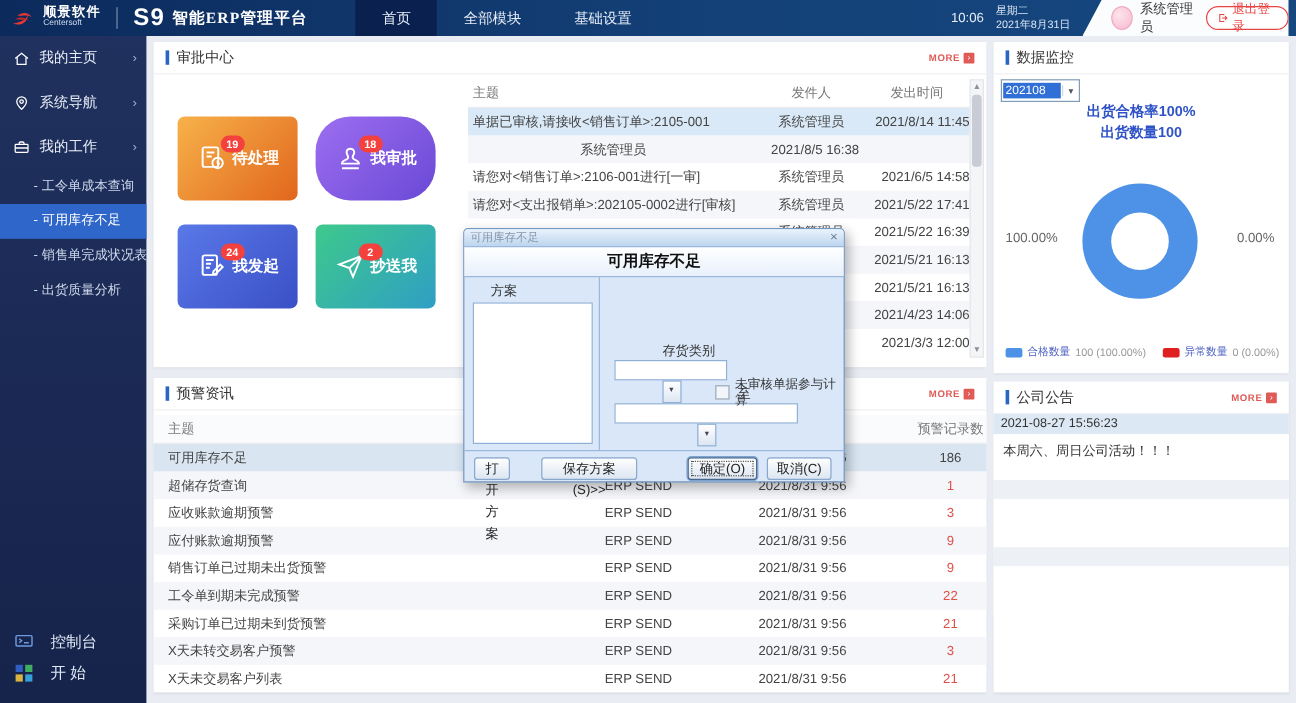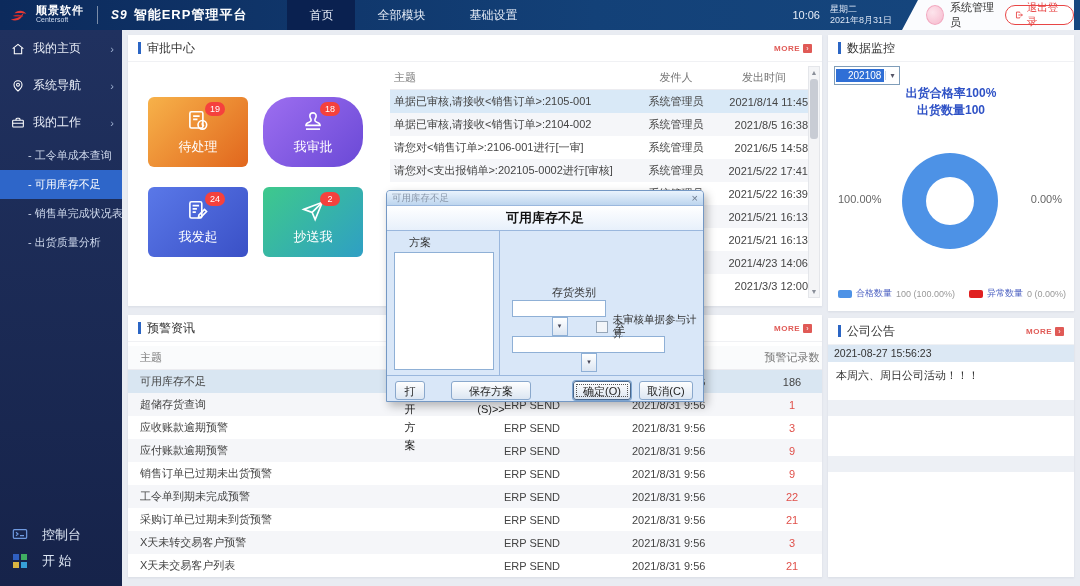--- a/index.html
+++ b/index.html
@@ -6,22 +6,22 @@
     font-family:"Liberation Sans","DejaVu Sans",sans-serif;background:#e9ecf2;}
   
   #topbar{position:absolute;left:0;top:0;width:1080px;height:30px;
     background:linear-gradient(90deg,#0c2a5c,#134178 55%,#16477f);display:flex;align-items:center;z-index:60;}
   .brand{display:flex;align-items:center;gap:6px;padding-left:8px;}
   .logo-swirl{width:22px;height:22px;}
   .brand-txt{line-height:10px;color:#fff;}
   .brand-name{font-size:11px;font-weight:bold;letter-spacing:1px;}
   .brand-sub{font-size:7px;color:#cfdcf0;}
   .brand-div{width:1px;height:18px;background:rgba(255,255,255,.45);margin:0 7px;}
-  .s9{font-size:12px;font-weight:bold;color:#fff;font-style:italic;letter-spacing:1px;}
-  .product{font-size:13px;font-weight:bold;color:#fff;letter-spacing:1px;}
+  .s9{font-size:20px;font-weight:bold;color:#fff;letter-spacing:1px;}
+  .product{font-size:13px;font-weight:bold;color:#fff;letter-spacing:1px;font-family:Liberation Serif, serif;}
   #topnav{display:flex;margin-left:40px;height:30px;}
   .nav-item{padding:0 22px;line-height:30px;font-size:12px;color:#e8eef8;cursor:pointer;}
   .nav-item.active{background:#0a2150;}
   .top-right{margin-left:auto;display:flex;align-items:center;gap:10px;color:#e6edf8;padding-right:6px;}
   .top-time{font-size:11px;}
   .top-date{font-size:9px;line-height:11px;color:#dbe5f4;}
   .wedge{width:172px;height:30px;background:#fbfcfe;clip-path:polygon(16px 0,100% 0,100% 100%,0 100%);
     display:flex;align-items:center;gap:6px;padding-left:24px;box-sizing:border-box;}
   .avatar{width:18px;height:18px;border-radius:50%;background:radial-gradient(circle at 35% 35%,#fde4ec,#f6b9cd);
     border:1px solid #f2a9c0;}
@@ -45,21 +45,21 @@
   .panel{position:absolute;background:#fff;box-shadow:0 1px 2px rgba(20,40,80,.08);}
   .phead{height:26px;display:flex;align-items:center;padding:0 10px;border-bottom:1px solid #f0f1f4;}
   .pbar{width:3px;height:12px;background:#2b65c4;margin-right:6px;}
   .ptitle{font-size:12px;color:#333;}
   .more{margin-left:auto;display:flex;align-items:center;gap:3px;cursor:pointer;}
   .more-txt{font-size:8px;font-weight:bold;color:#e05a56;letter-spacing:.5px;}
   .more-sq{width:9px;height:9px;background:#e05a56;border-radius:1px;color:#fff;font-size:7px;
     line-height:9px;text-align:center;}
   
   .tile{position:absolute;width:100px;height:70px;border-radius:6px;color:#fff;cursor:pointer;
-    display:flex;flex-direction:column;align-items:center;justify-content:center;gap:4px;}
+    display:flex;flex-direction:row;align-items:center;justify-content:center;gap:4px;font-weight:bold;}
   .tile-icon{position:relative;width:26px;height:26px;}
   .badge{position:absolute;top:-6px;right:-14px;min-width:16px;height:14px;border-radius:8px;
     background:#f5413d;color:#fff;font-size:9px;line-height:14px;text-align:center;padding:0 2px;}
   .tile-label{font-size:13px;}
   .t-orange{background:linear-gradient(135deg,#f7b24a,#e1661d);}
   .t-purple{background:linear-gradient(135deg,#9d6ef0,#6a49d6);}
   .t-blue{background:linear-gradient(135deg,#5a78e8,#3a50c6);}
   .t-green{background:linear-gradient(135deg,#3ec98c,#2f9fc4);}
   
   #aptable{position:absolute;left:262px;top:31px;width:422px;}
@@ -84,21 +84,21 @@
   .alrow.sel{background:#d9e6f2;}
   .al-sub{padding-left:12px;white-space:nowrap;overflow:hidden;}
   .al-snd{white-space:nowrap;}
   .al-tim{white-space:nowrap;}
   .al-cnt{text-align:center;color:#e0504a;}
   .al-cnt.dk{color:#444;}
   .althead .al-cnt{color:#777;}
   
   .dropdown{position:absolute;left:6px;top:31px;width:64px;height:17px;border:1px solid #7f9db9;background:#fff;
     display:flex;align-items:center;font-size:10px;cursor:pointer;}
-  .dd-val{flex:1;background:#2f6fd6;color:#fff;padding:1px 12px;margin:1px;white-space:nowrap;overflow:hidden;}
+  .dd-val{flex:1;background:#2f6fd6;color:#fff;padding:1px 2px;margin:1px;white-space:nowrap;overflow:hidden;}
   .dd-caret{width:13px;text-align:center;color:#556;font-size:8px;border-left:1px solid #cdd8e4;}
   .mon-lines{position:absolute;left:0;top:50px;width:100%;text-align:center;color:#2f52c6;font-size:12px;
     font-weight:bold;line-height:17px;}
   .donut{position:absolute;left:74px;top:118px;width:96px;height:96px;border-radius:50%;background:#4d92e6;}
   .donut-hole{position:absolute;left:24px;top:24px;width:48px;height:48px;border-radius:50%;background:#fff;}
   .pct-l{position:absolute;left:10px;top:158px;font-size:11px;color:#666;}
   .pct-r{position:absolute;right:12px;top:158px;font-size:11px;color:#666;}
   .legend{position:absolute;left:10px;top:252px;display:flex;gap:14px;align-items:center;}
   .leg-item{display:flex;align-items:center;gap:4px;cursor:pointer;}
   .leg-sw{width:14px;height:8px;border-radius:2px;}
@@ -283,21 +283,20 @@
       <span class="c-snd">发件人</span>
       <span class="c-tim">发出时间</span>
     </div>
     <div>
       <div class="arow sel">
           <span class="c-sub">单据已审核,请接收&lt;销售订单&gt;:2105-001</span>
           <span class="c-snd">系统管理员</span>
           <span class="c-tim">2021/8/14 11:45</span>
         </div>
       <div class="arow">
-          <span class="c-sub">单据已审核,请接收&lt;销售订单&gt;:2104-002</span>
           <span class="c-snd">系统管理员</span>
           <span class="c-tim">2021/8/5 16:38</span>
         </div>
       <div class="arow">
           <span class="c-sub">请您对&lt;销售订单&gt;:2106-001进行[一审]</span>
           <span class="c-snd">系统管理员</span>
           <span class="c-tim">2021/6/5 14:58</span>
         </div>
       <div class="arow">
           <span class="c-sub">请您对&lt;支出报销单&gt;:202105-0002进行[审核]</span>

